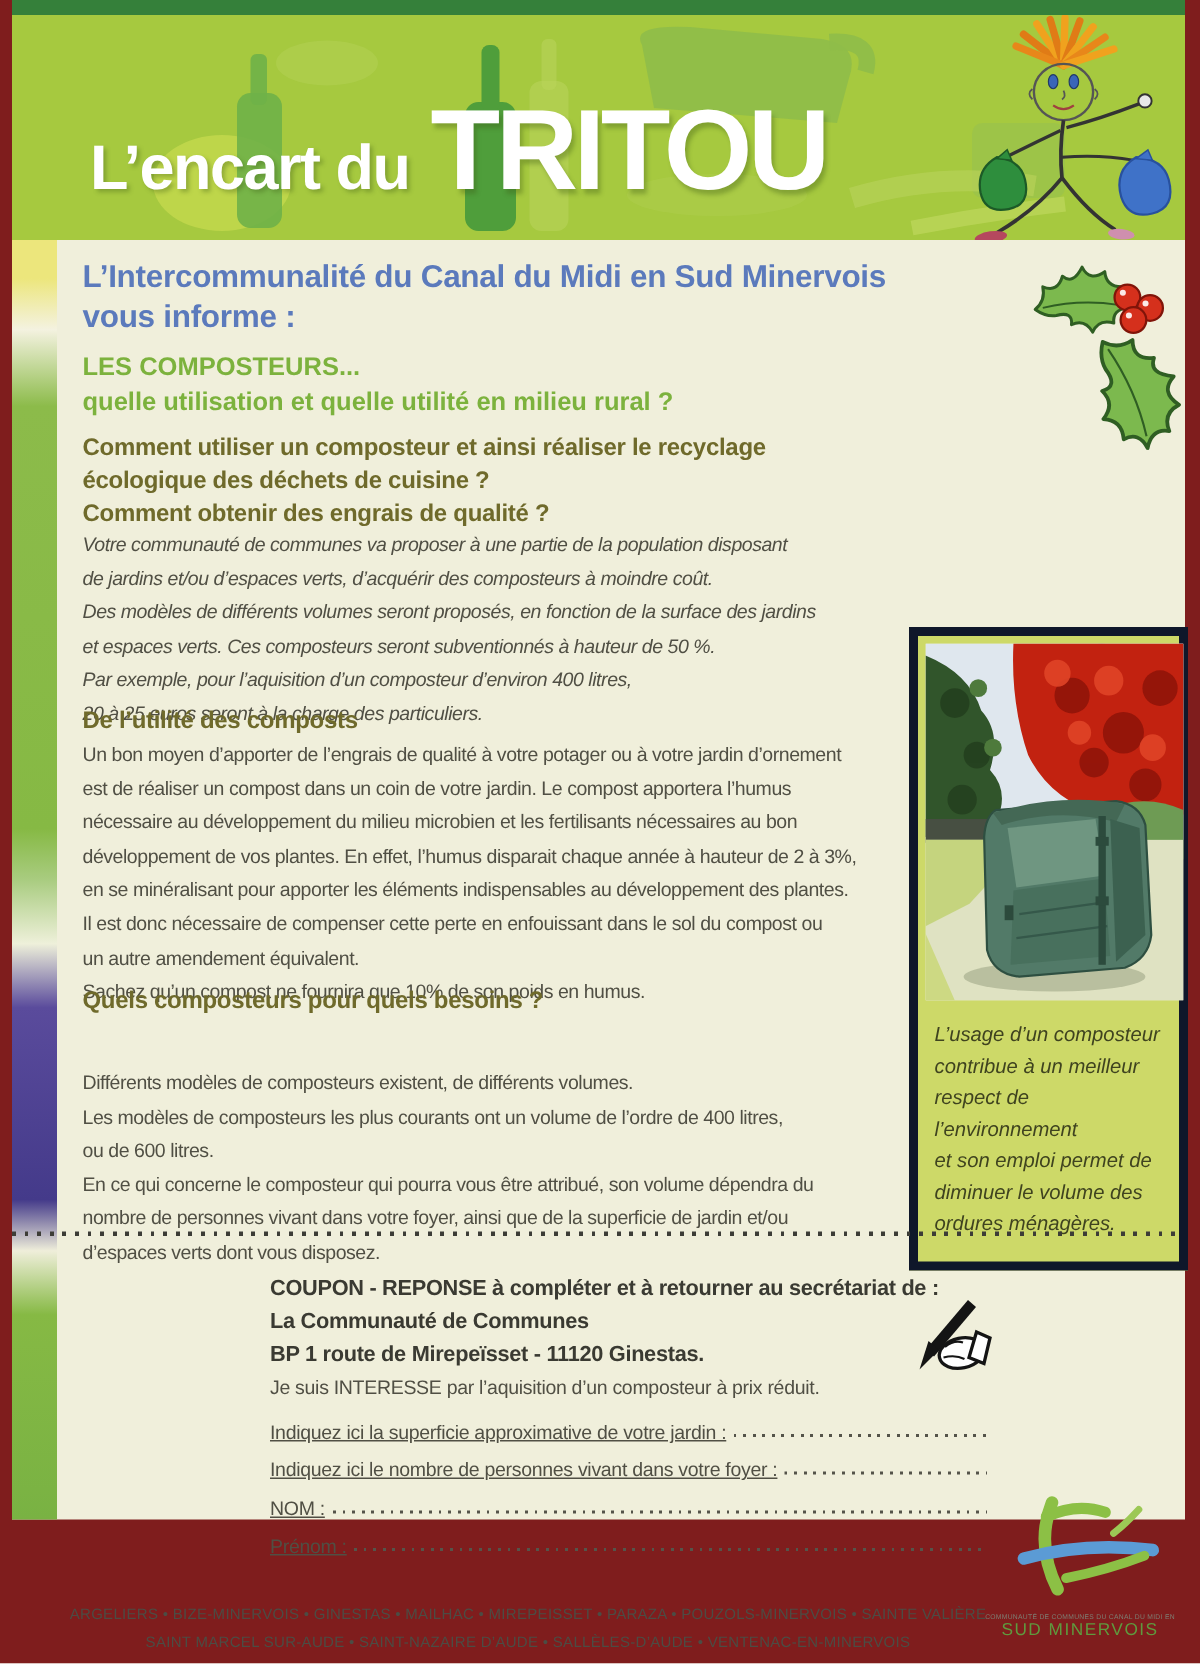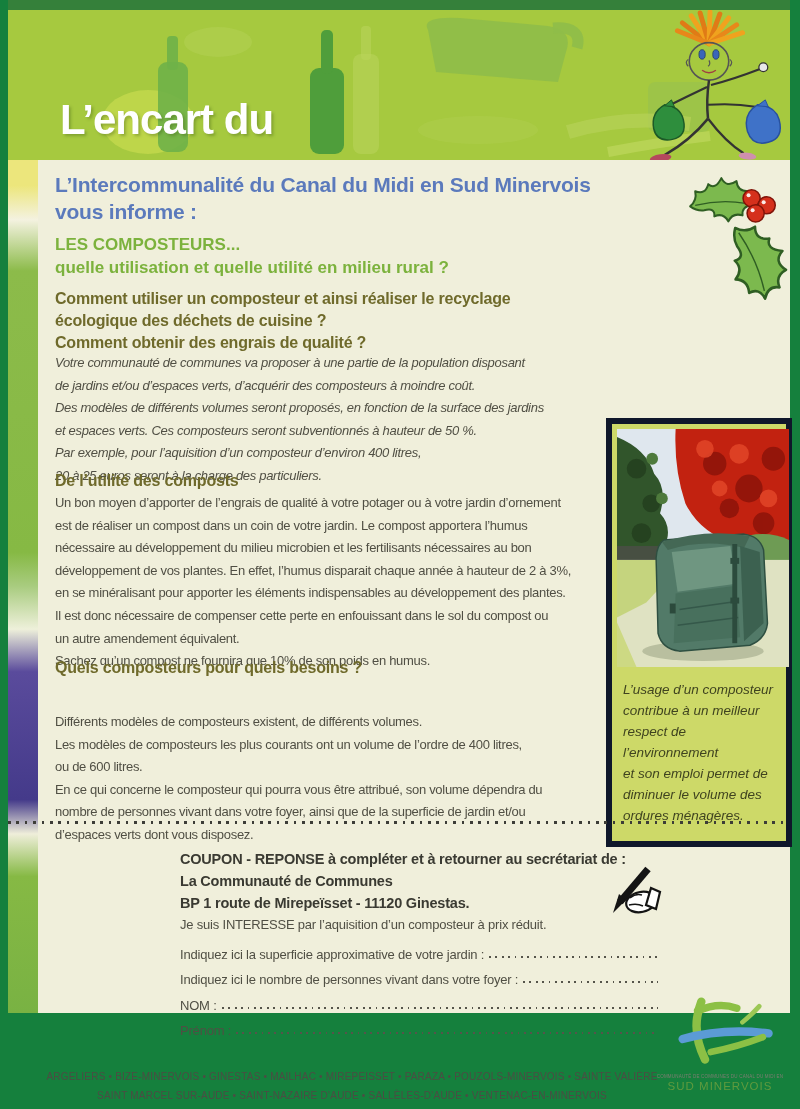--- a/index.html
+++ b/index.html
@@ -1,17 +1,17 @@
 <!DOCTYPE html>
 <html><head>
 <meta charset="utf-8">
 <style>
   html,body{margin:0;padding:0;background:#ffffff;}
   body{width:800px;height:1109px;position:relative;font-family:"Liberation Sans",sans-serif;overflow:hidden;}
-  .page{position:absolute;inset:0;background:#15803d;}
+  .page{position:absolute;inset:0;background:#7f1d1d;}
   .topbar{position:absolute;left:8px;top:0;width:782px;height:10px;background:#35803a;}
   
   .banner{position:absolute;left:8px;top:10px;width:782px;height:150px;background:#a6c93f;overflow:hidden;}
   .banner svg.bottles{position:absolute;inset:0;}
   .banner-title{position:absolute;left:52px;bottom:16px;display:flex;align-items:baseline;gap:14px;color:#ffffff;}
   .banner-title .t1{font-size:42px;font-weight:700;letter-spacing:-1px;text-shadow:2px 2px 3px rgba(60,90,20,.35);}
   .banner-title .t2{font-size:76px;font-weight:800;letter-spacing:-3px;text-shadow:2px 3px 3px rgba(60,90,20,.35);}
   .tritou{position:absolute;right:6px;top:0;}
   
   .content{position:absolute;left:8px;top:160px;width:782px;height:853px;background:#f0efdb;}
@@ -33,21 +33,21 @@
   .photo-card svg{display:block;}
   .caption{margin-top:6px;padding:6px 6px 10px 6px;font-size:13.5px;line-height:21px;font-style:italic;color:#3f431f;white-space:pre-line;}
   
   .cutline{position:absolute;left:0;top:661px;width:780px;height:3px;
     background:repeating-linear-gradient(90deg,#3d3d37 0 2.6px,transparent 2.6px 8.4px);}
   .coupon-head{position:absolute;left:172px;top:688px;font-size:14.5px;line-height:22px;font-weight:700;color:#3a3a32;white-space:pre-line;letter-spacing:-0.2px;}
   .pen{position:absolute;left:598px;top:700px;}
   .coupon-intro{position:absolute;left:172px;top:757px;font-size:13px;color:#504f44;letter-spacing:-0.2px;}
   .fields{position:absolute;left:172px;top:780px;width:480px;}
   .frow{display:flex;height:25.2px;align-items:flex-end;}
-  .flabel{font-size:13px;color:#504f44;white-space:pre;letter-spacing:-0.2px;padding-bottom:3px;}
+  .flabel{font-size:13px;color:#504f44;white-space:pre;letter-spacing:-0.2px;padding-bottom:3px;text-decoration:underline;}
   .dots{flex:1;height:2px;margin:0 2px 7px 5px;
     background:repeating-linear-gradient(90deg,#55544a 0 1.9px,transparent 1.9px 6.4px);}
   
   .towns{position:absolute;left:24px;top:908px;width:640px;text-align:center;font-size:10px;line-height:18.5px;color:#4c4c44;letter-spacing:0.2px;}
   .logo{position:absolute;left:642px;top:832px;width:140px;text-align:center;}
   .logo-cap{font-size:4.5px;color:#7d7d72;letter-spacing:0.2px;margin-top:-2px;}
   .logo-name{font-size:11.5px;color:#5f9a3e;letter-spacing:1px;margin-top:1px;}
 </style>
 </head>
 <body>
@@ -68,20 +68,21 @@
       <rect x="353" y="16" width="10" height="34" rx="4" fill="#b9d45a" opacity="0.6"></rect>
       <rect x="302" y="58" width="34" height="86" rx="9" fill="#4f9e3b"></rect>
       <rect x="313" y="20" width="12" height="44" rx="5" fill="#4f9e3b"></rect>
       <rect x="640" y="72" width="62" height="50" rx="7" fill="#98c24e" opacity="0.6"></rect>
       <path d="M560,122 q60,-18 122,-8" stroke="#b7d258" stroke-width="14" fill="none" opacity="0.7"></path>
       <path d="M600,142 q52,-10 102,-16" stroke="#c3da62" stroke-width="10" fill="none" opacity="0.6"></path>
       <ellipse cx="470" cy="120" rx="60" ry="14" fill="#b2d053" opacity="0.4"></ellipse>
     </svg>
     <div class="banner-title">
       <span class="t1">L’encart du</span>
+      <span class="t2">TRITOU</span>
     </div>
     <svg class="tritou" width="150" height="158" viewBox="0 0 150 160">
       <g stroke-linecap="round" stroke-width="5" fill="none">
         <path d="M75,34 L48,13" stroke="#e07b16"></path>
         <path d="M75,34 L57,6" stroke="#f0a21e"></path>
         <path d="M75,34 L66,3" stroke="#e07b16"></path>
         <path d="M75,34 L76,2" stroke="#f0a21e"></path>
         <path d="M75,34 L86,4" stroke="#e07b16"></path>
         <path d="M75,34 L95,8" stroke="#f0a21e"></path>
         <path d="M75,34 L103,15" stroke="#e8871a"></path>

